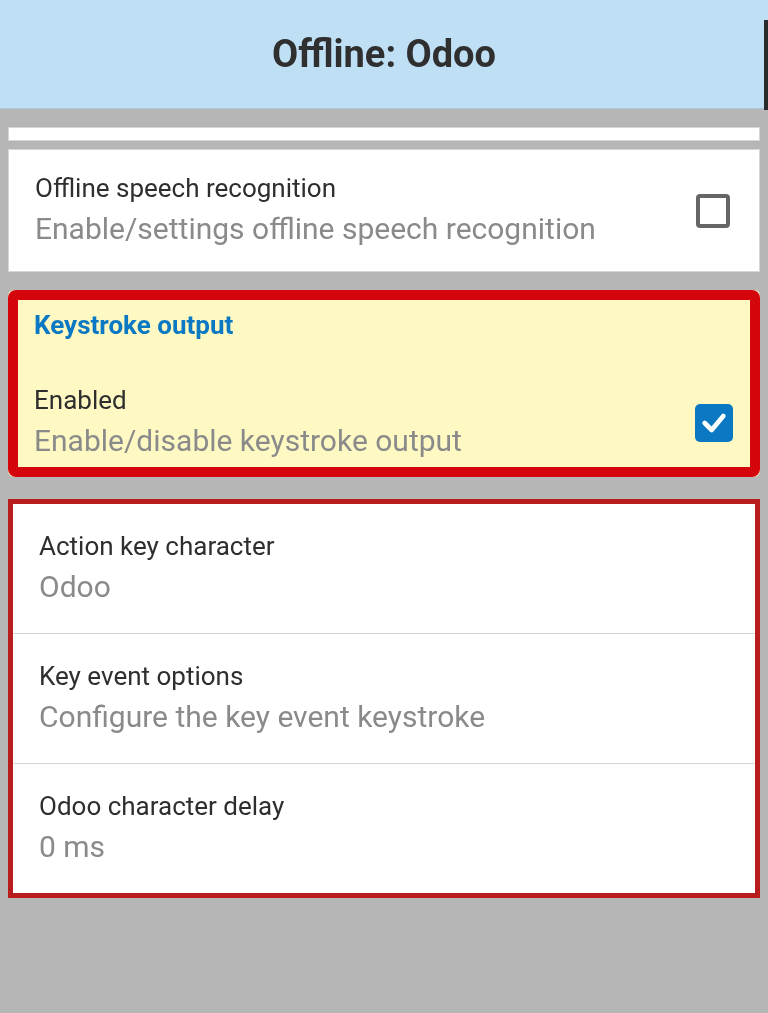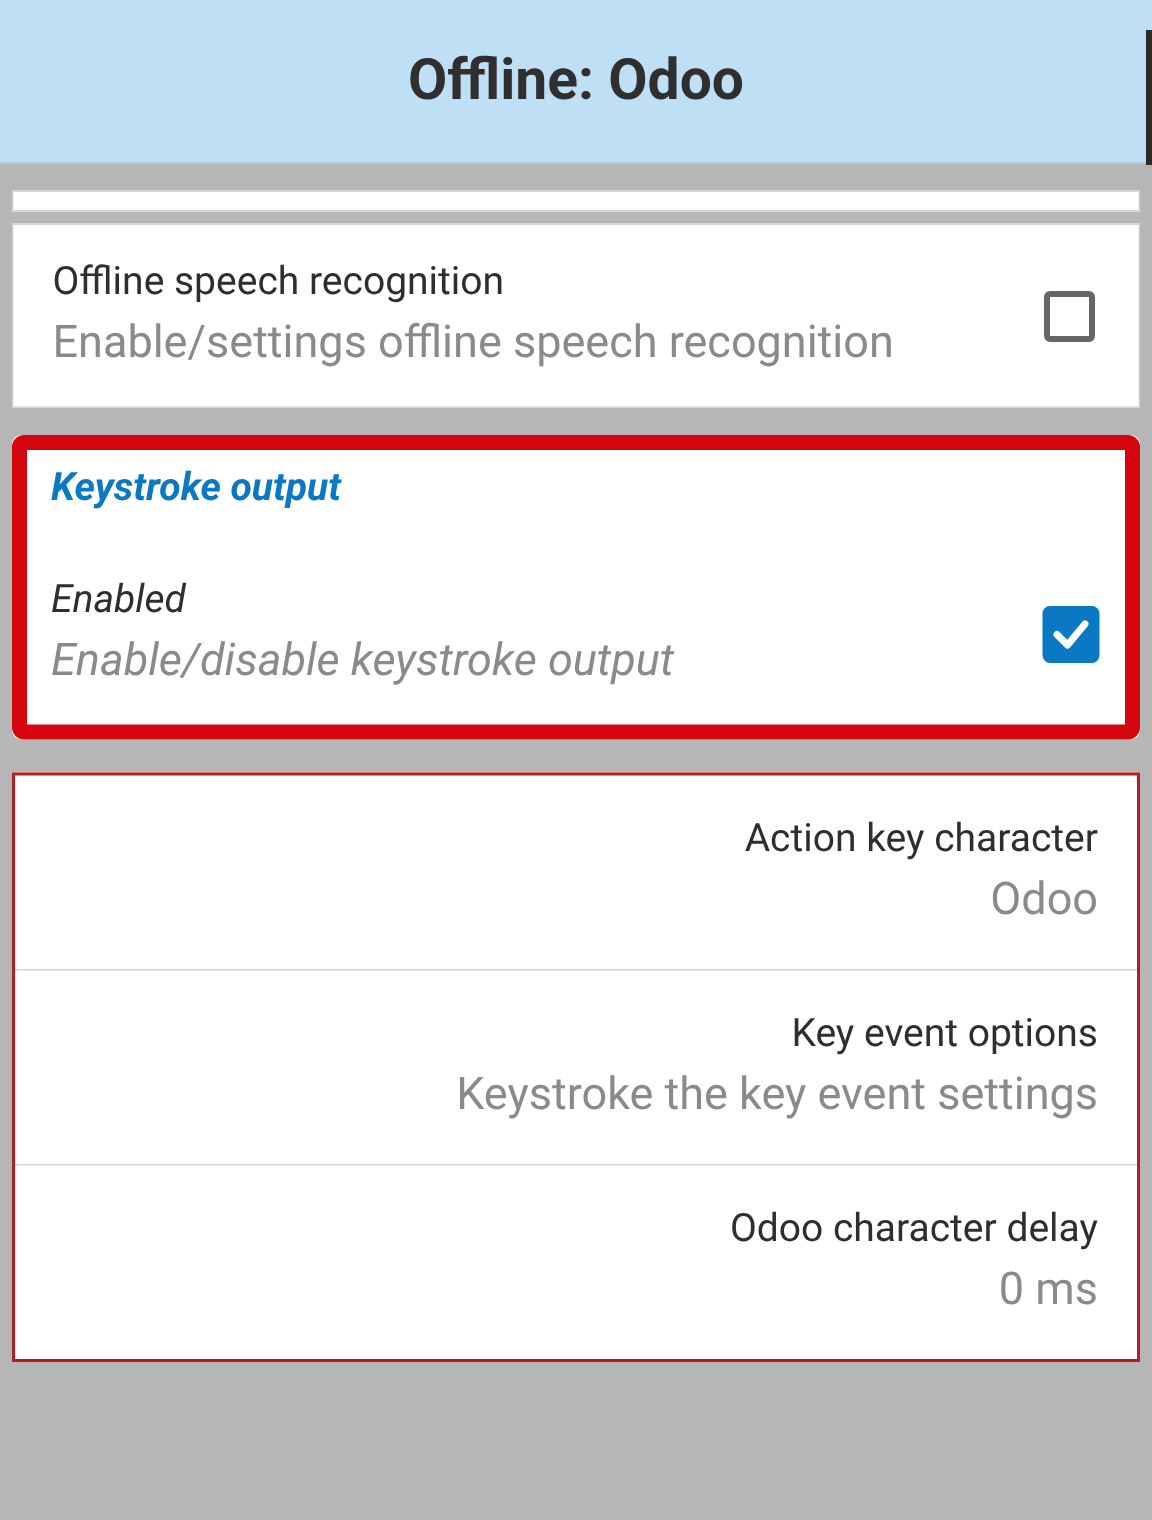--- a/index.html
+++ b/index.html
@@ -99,42 +99,40 @@
   }
   .highlight-border {
     position: absolute;
     inset: 0;
     border: 10px solid #d4050d;
     border-radius: 8px;
     pointer-events: none;
     z-index: 5;
   }
   .highlight-inner {
-    background: #ffffff;
-    padding: 14px 26px 32px 26px;
+    background: #fef9c3;
+    padding: 14px 26px 16px 26px;
     border-radius: 6px;
-    font-style: italic;
   }
   .section-header {
     font-size: 26px;
     font-weight: 700;
     color: #0a78c2;
     padding: 6px 0 6px 0;
   }
   .inner-row {
     display: flex;
     align-items: center;
     justify-content: center;
     margin-top: 38px;
   }
   .stack {
     background: #ffffff;
-    border: 2px solid #b91c1c;
+    border: 5px solid #b91c1c;
     margin-top: 22px;
-    text-align: right;
   }
   .stack .stack-item {
     padding: 26px 26px;
   }
   .stack .divider {
     height: 1px;
     background: #d5d5d5;
     margin: 0;
   }
   .right-edge {
@@ -193,21 +191,21 @@
     </div>
 
     <div class="stack">
       <div class="stack-item">
         <div class="title">Action key character</div>
         <div class="subtitle">Odoo</div>
       </div>
       <div class="divider"></div>
       <div class="stack-item">
         <div class="title">Key event options</div>
-        <div class="subtitle">Keystroke the key event settings</div>
+        <div class="subtitle">Configure the key event keystroke</div>
       </div>
       <div class="divider"></div>
       <div class="stack-item">
         <div class="title">Odoo character delay</div>
         <div class="subtitle">0 ms</div>
       </div>
     </div>
 
   </div>
 </div>

